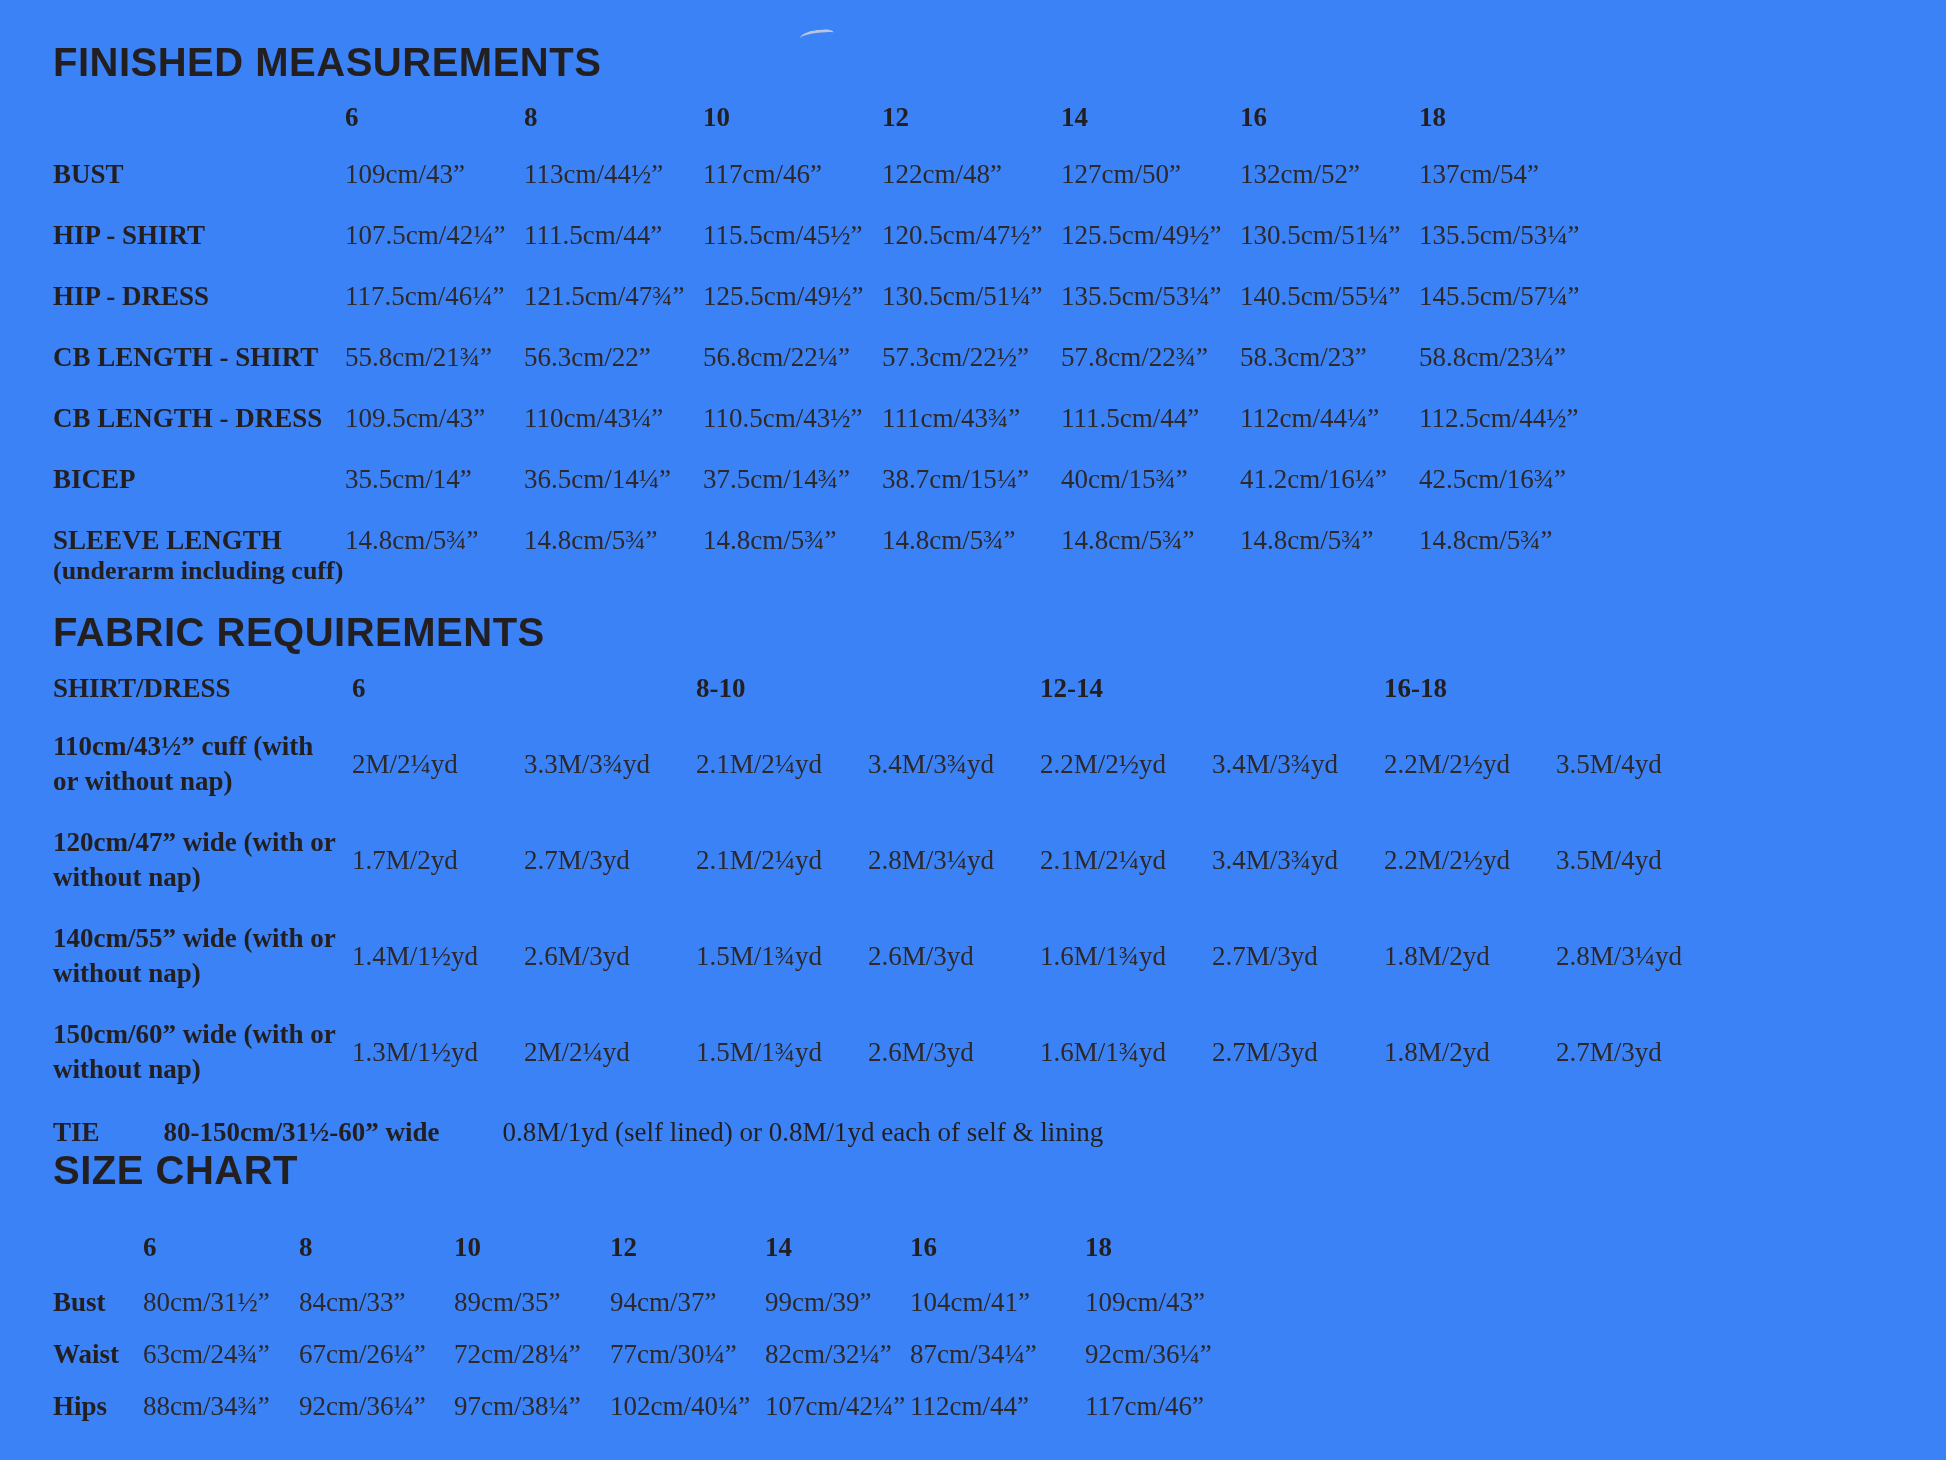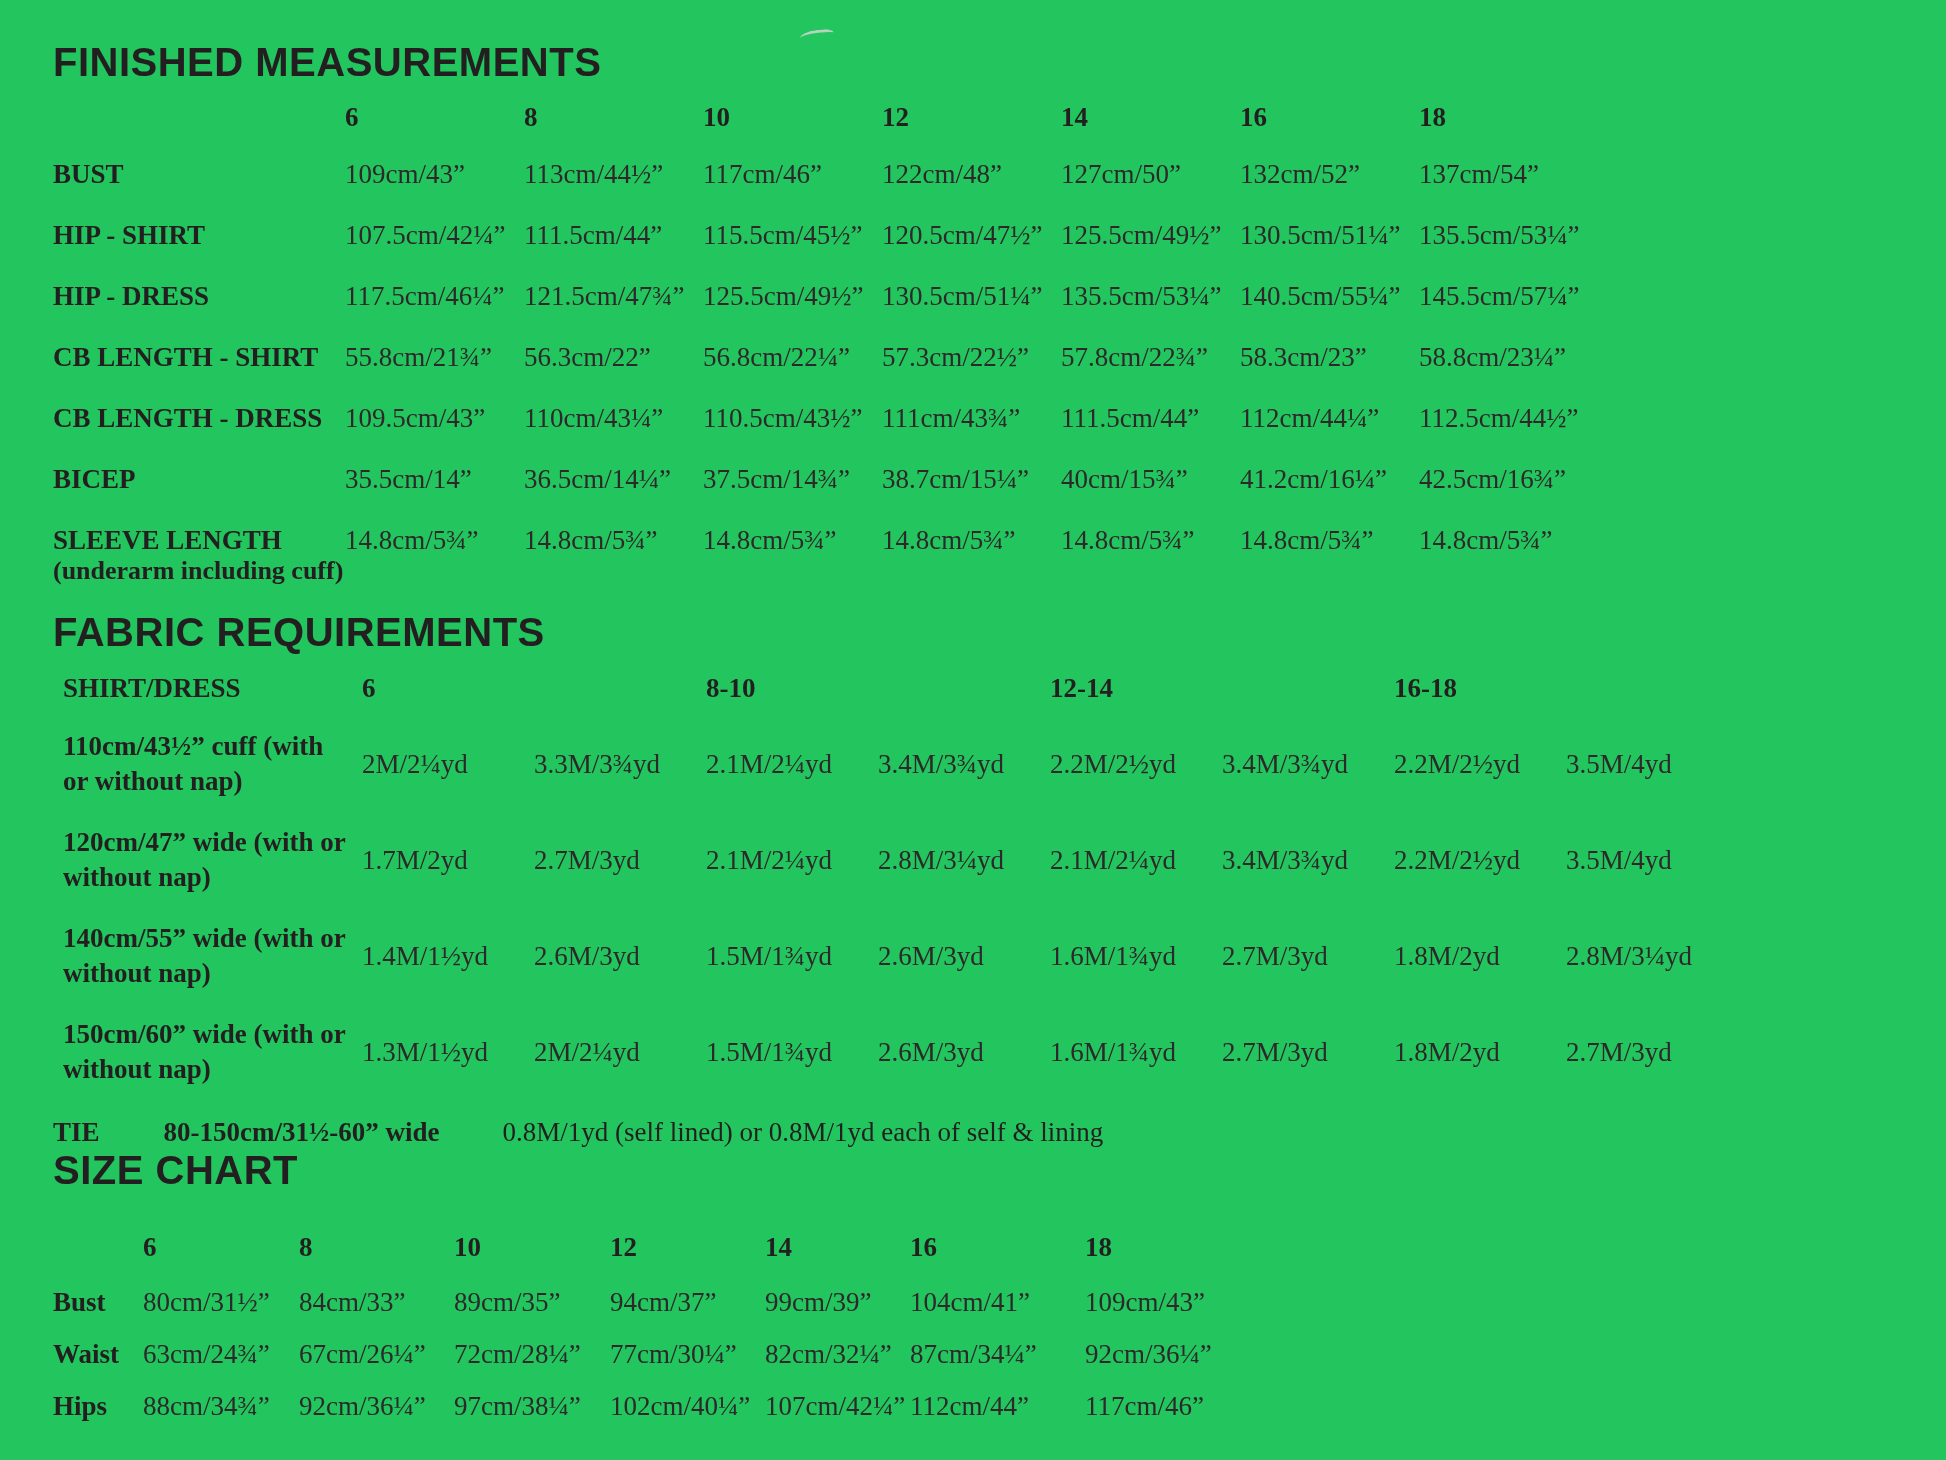--- a/index.html
+++ b/index.html
@@ -1,28 +1,28 @@
 <!DOCTYPE html>
 <html><head>
 <meta charset="utf-8">
 <style>
   html,body { margin:0; padding:0; background:#ffffff; }
   .page {
     position:relative; width:1946px; height:1460px;
-    background:#22c55e; color:#231f20; overflow:hidden;
+    background:#3b82f6; color:#231f20; overflow:hidden;
     font-family:"Liberation Serif", serif;
   }
   .sec-title {
     position:absolute; left:53px;
     font-family:"Liberation Sans", sans-serif; font-weight:bold;
     font-size:40px; letter-spacing:0.5px; color:#231f20; white-space:nowrap;
   }
   .grid { position:absolute; display:grid; align-items:center; }
   .fm  { left:53px; top:90px;   grid-template-columns:292px repeat(7,179px); grid-template-rows:54px repeat(7,61px); }
-  .fab { left:63px; top:660px;  grid-template-columns:299px repeat(8,172px); grid-template-rows:56px repeat(4,96px); }
+  .fab { left:53px; top:660px;  grid-template-columns:299px repeat(8,172px); grid-template-rows:56px repeat(4,96px); }
   .sc  { left:53px; top:1218px; grid-template-columns:90px 156px 155px 156px 155px 145px 175px 170px; grid-template-rows:58px repeat(3,52px); }
   .t-head  { font-weight:bold; font-size:27px; white-space:nowrap; }
   .t-label { font-weight:bold; font-size:27px; white-space:nowrap; }
   .t-val   { font-size:27px; white-space:nowrap; color:#2d282a; }
   .fab .wrap-label { white-space:normal; line-height:1.28; padding-right:14px; }
   .rel { position:relative; }
   .sub-label {
     position:absolute; left:0; top:100%;
     font-weight:bold; font-size:26px; white-space:nowrap; color:#231f20;
   }

